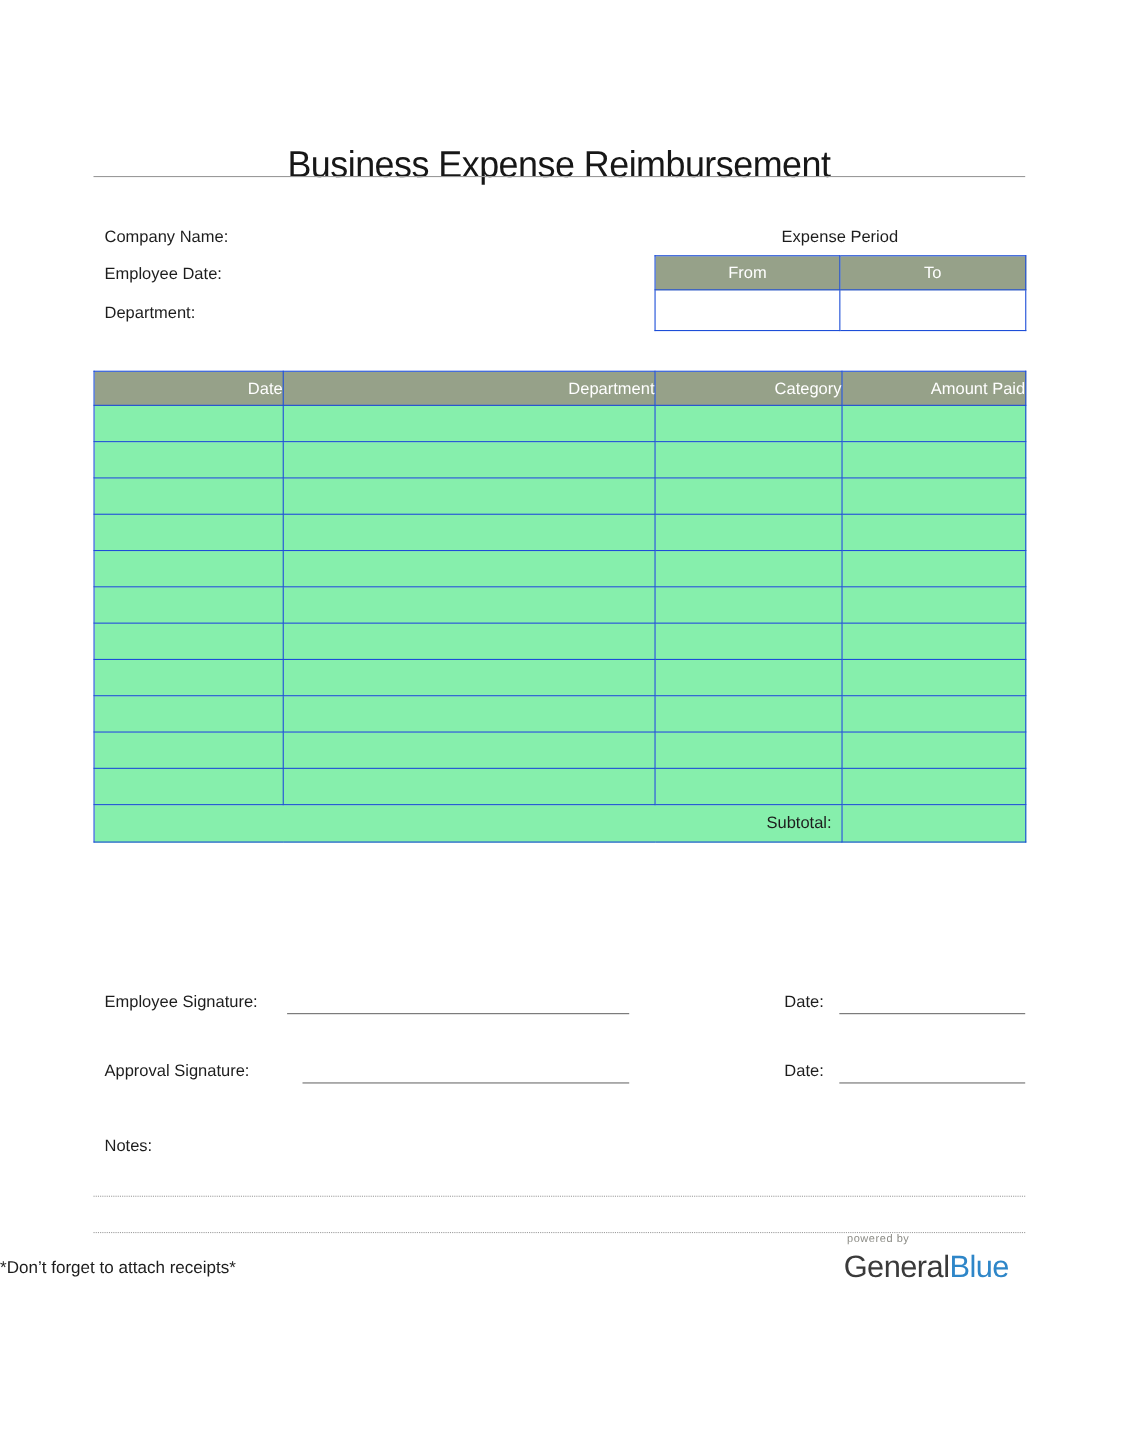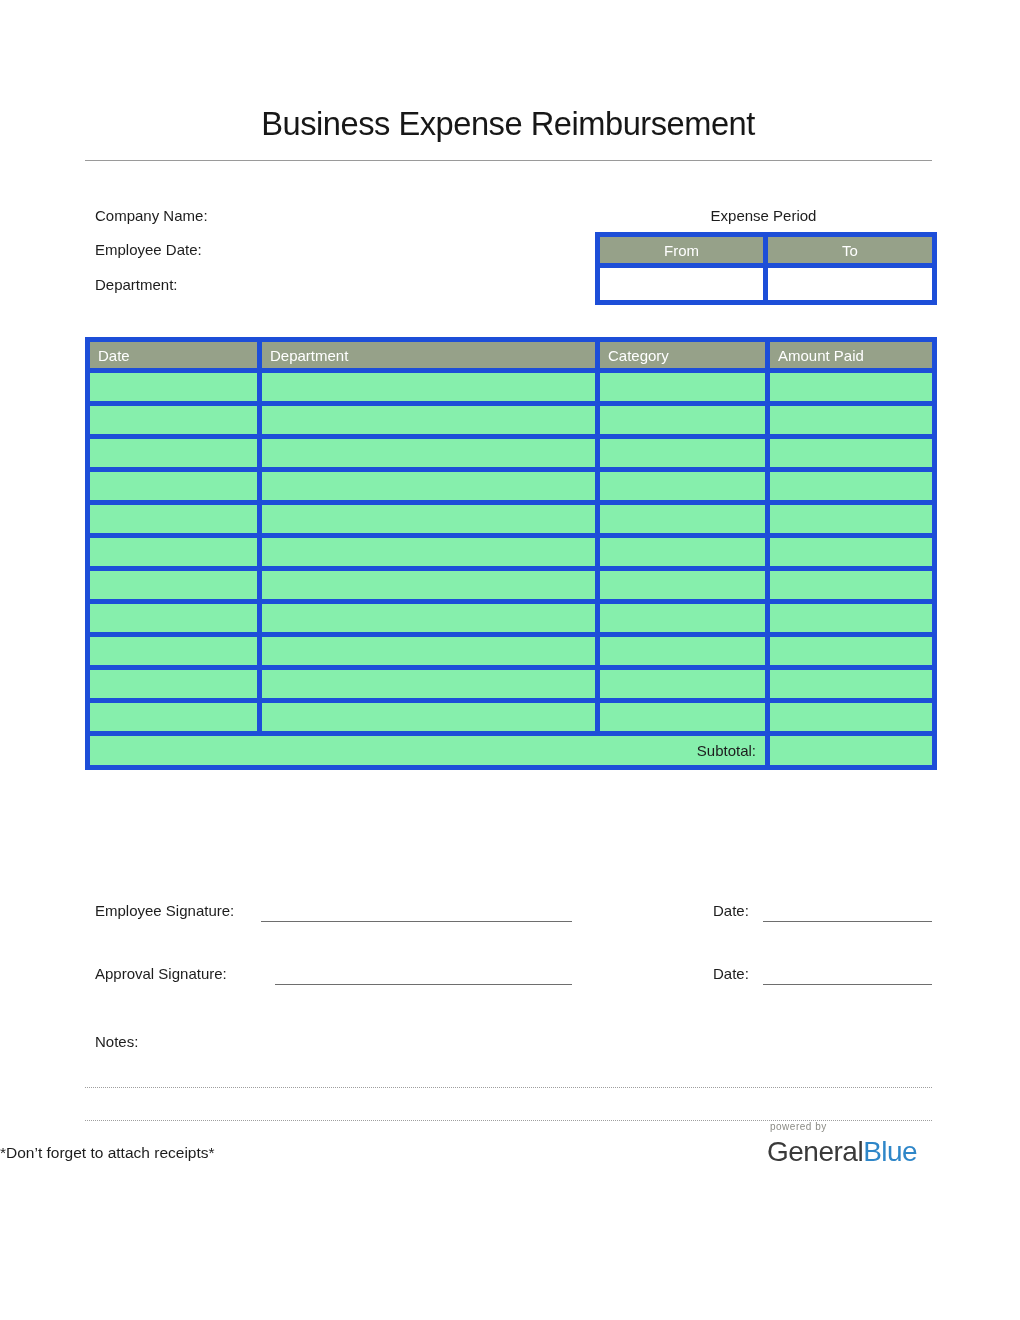--- a/index.html
+++ b/index.html
@@ -12,21 +12,21 @@
   }
   .page {
     position: absolute; left: 0; top: 0;
     width: 1020px; height: 1320px;
     background: #ffffff;
   }
   .abs { position: absolute; }
 
   
   .title-wrap {
-    left: 85px; top: 104px; width: 847px;
+    left: 85px; top: 131px; width: 847px;
     text-align: center;
   }
   .title-text {
     display: inline-block;
     font-size: 34px;
     letter-spacing: -0.5px;
     transform: scaleX(0.96);
     transform-origin: center;
     color: #171717;
   }
@@ -40,35 +40,35 @@
   .lbl-company   { left: 95px; top: 207px; }
   .lbl-employee  { left: 95px; top: 241px; }
   .lbl-dept      { left: 95px; top: 276px; }
 
   
   .expense-period-title {
     left: 595px; top: 207px; width: 337px;
     text-align: center; font-size: 15px;
   }
   table { border-collapse: collapse; table-layout: fixed; }
-  td, th { border: 5px solid #1d4ed8; font-weight: normal; }
+  td, th { border: 1px solid #1d4ed8; font-weight: normal; }
   .period-table { left: 595px; top: 232px; width: 337px; }
   .period-table th {
     background: var(--accent, #96a189);
     color: #ffffff; font-size: 15px;
     height: 31px; text-align: center;
   }
   .period-table td { height: 37px; background: #ffffff; }
 
   
   .expense-table { left: 85px; top: 337px; width: 847px; }
   .expense-table th {
     background: var(--accent, #96a189);
     color: #ffffff; font-size: 15px;
-    height: 31px; text-align: left; padding-left: 8px;
+    height: 31px; text-align: right; padding-left: 8px;
   }
   .expense-table td { height: 33px; background: #86efac; font-size: 15px; }
   .expense-table tr.sum td.sum-label {
     text-align: right; padding-right: 9px; height: 34px;
   }
   tr.sum-light td { background: var(--lightrow, #e7eae3); }
   tr.sum-accent td { background: var(--accent, #96a189); color: #ffffff; }
 
   
   .sig-line { border-bottom: 1px solid #6e6e6e; height: 0; }

